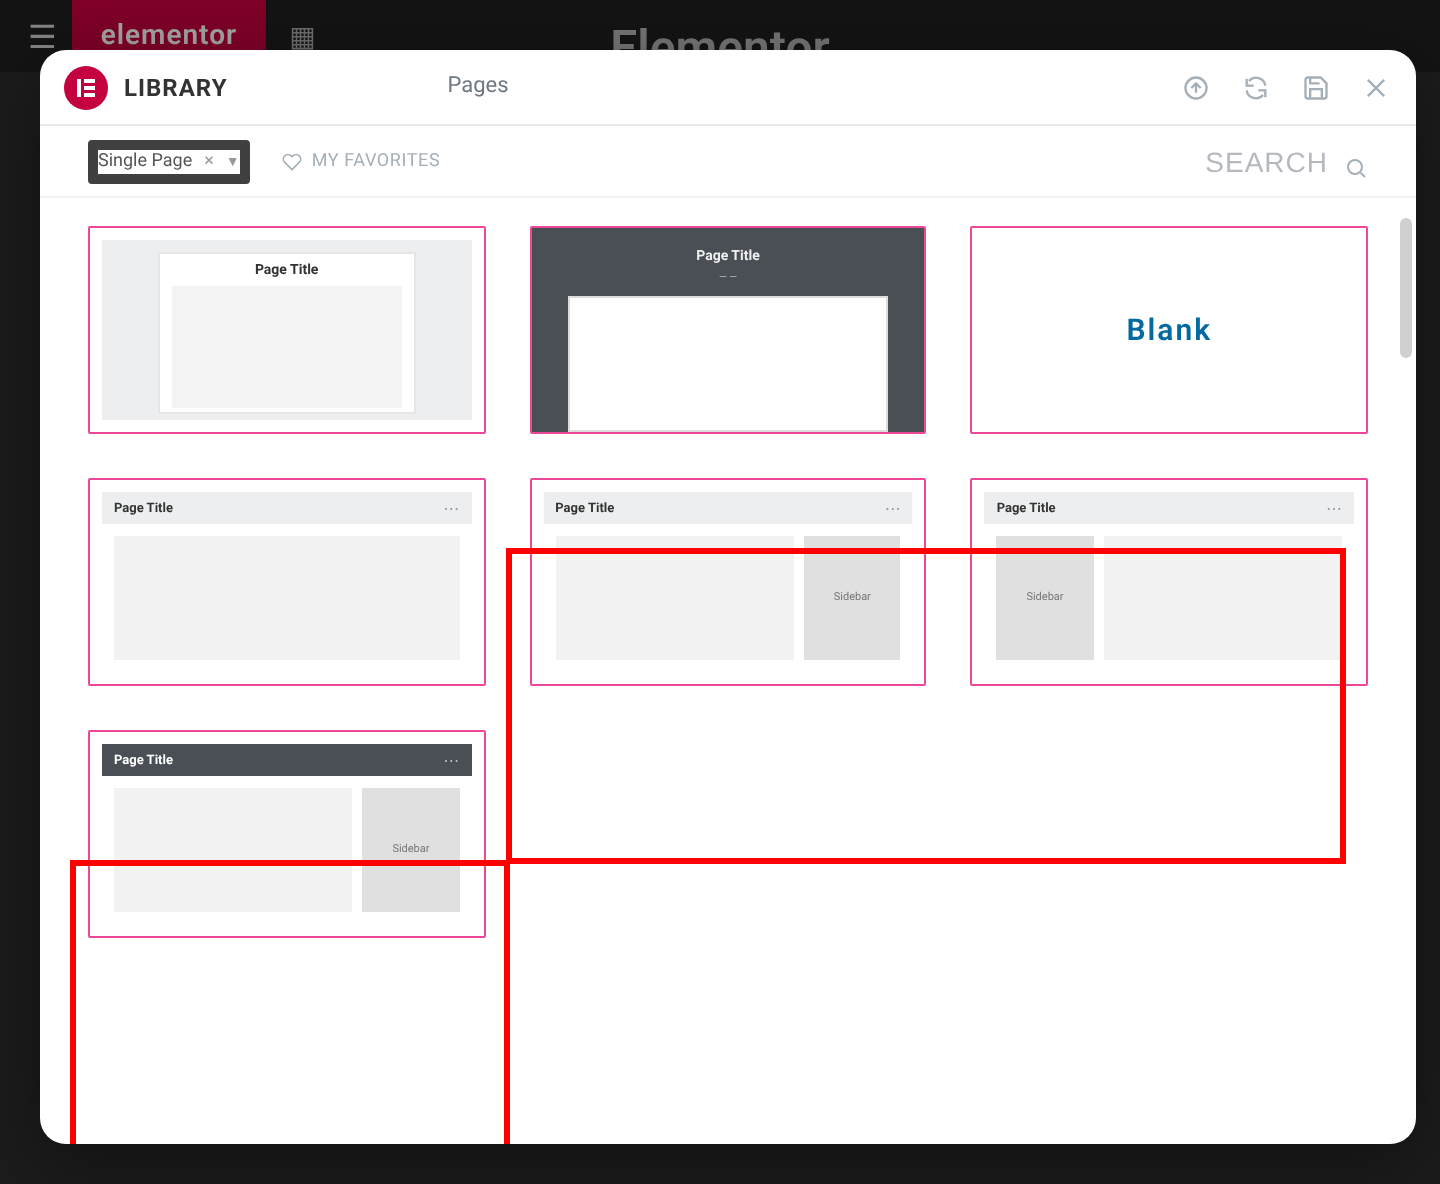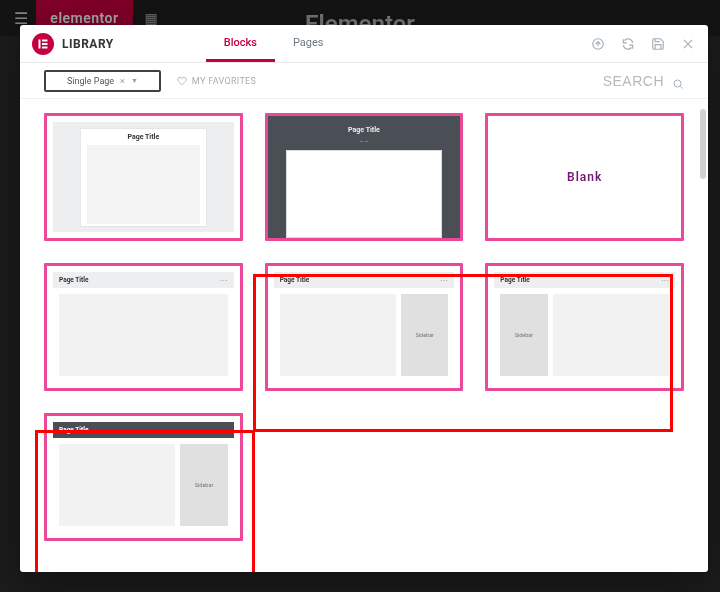--- a/index.html
+++ b/index.html
@@ -16,21 +16,21 @@
   .bg-grid-icon { margin-left: 12px; color: #aaa; font-size: 14px; }
   .bg-title {
     position: absolute; top: 10px; left: 0; right: 0; text-align: center;
     color: #b5b5b5; font-size: 24px; font-weight: 600;
   }
   .overlay {
     position: absolute; inset: 0; background: rgba(0,0,0,0.35);
   }
   .modal {
     position: absolute; left: 20px; top: 25px; right: 12px; bottom: 20px;
-    background: #fff; border-radius: 3px; box-shadow: 0 10px 40px rgba(0,0,0,0.4);
+    background: #fff; border-radius: 13px; box-shadow: 0 10px 40px rgba(0,0,0,0.4);
     display: flex; flex-direction: column;
   }
   .modal-header {
     height: 38px; display: flex; align-items: stretch; border-bottom: 1px solid #eaeaea;
     position: relative;
   }
   .modal-title-group { display: flex; align-items: center; padding: 0 12px; gap: 8px; }
   .e-logo {
     width: 22px; height: 22px; border-radius: 50%; background: #c5003e;
     display: flex; align-items: center; justify-content: center;
@@ -46,22 +46,22 @@
   .header-actions {
     margin-left: auto; display: flex; align-items: center; gap: 14px; padding-right: 12px;
   }
   .header-actions .icon-btn { width: 16px; height: 16px; color: #a4afb7; cursor: pointer; display:flex; align-items:center; justify-content:center; }
   .header-actions .icon-btn svg { width: 14px; height: 14px; }
   .modal-subheader {
     height: 36px; display: flex; align-items: center; padding: 0 24px; gap: 16px;
     border-bottom: 1px solid #f1f1f1;
   }
   .category-select {
-    border: 2px solid #404040; border-radius: 2px; height: 22px;
-    display: flex; align-items: center; padding: 0 21px; gap: 6px; font-size: 9px; color: #555;
+    border: 5px solid #404040; border-radius: 2px; height: 22px;
+    display: flex; align-items: center; padding: 0 0; gap: 6px; font-size: 9px; color: #555;
     cursor: pointer;
   }
   .category-select .x { color: #999; font-size: 9px; }
   .category-select .chev { color: #999; font-size: 7px; }
   .favorites {
     display: flex; align-items: center; gap: 5px; font-size: 9px; color: #a4afb7; letter-spacing: 0.3px;
     cursor: pointer;
   }
   .favorites svg { width: 10px; height: 10px; }
   .search-wrap { margin-left: auto; display: flex; align-items: center; gap: 8px; }
@@ -72,43 +72,43 @@
   .search-input::placeholder { color: #b5b9bf; letter-spacing: 0.5px; }
   .search-icon { width: 12px; height: 12px; color: #a4afb7; }
   .library-body {
     flex: 1; overflow: auto; padding: 14px 24px 20px; position: relative;
   }
   .grid {
     display: grid; grid-template-columns: repeat(3, 1fr); gap: 22px;
     position: relative;
   }
   .tpl-card {
-    background: #fff; border: 3px solid #ec4899; border-radius: 1px;
-    height: 128px; padding: 6px; position: relative;
+    background: #fff; border: 1px solid #ec4899; border-radius: 1px;
+    height: 104px; padding: 6px; position: relative;
     cursor: pointer;
   }
   .pro-badge {
     position: absolute; top: 6px; right: 6px;
     background: #c5003e; color: #fff; font-size: 7px; font-weight: 700;
     padding: 2px 5px; border-radius: 2px; letter-spacing: 0.3px;
   }
   .thumb { width: 100%; height: 100%; position: relative; overflow: hidden; }
   
   .t1 { background: #eceeef; display:flex; align-items:flex-start; justify-content:center; }
   .t1 .page { background:#fff; margin-top:6px; width:70%; height:90%; border:1px solid #e6e6e6; }
   .t1 .pt { text-align:center; font-size:7px; font-weight:700; color:#333; padding:4px 0 2px; }
   .t1 .body { background:#f3f3f3; margin:2px 6px 6px; height:calc(100% - 18px); }
   
   .t2 { background:#4a4f56; display:flex; flex-direction:column; }
   .t2 .hdr { padding:10px 0 6px; text-align:center; color:#eee; font-size:7px; font-weight:700; }
   .t2 .sub { color:#bbb; font-size:5px; text-align:center; margin-top:-2px; }
   .t2 .page { background:#fff; flex:1; margin:6px 18px 0; border:1px solid #ddd; }
   
   .t3 { background:#fff; display:flex; align-items:center; justify-content:center; }
-  .t3 .blank { color:#701a75; font-size:12px; font-weight:600; letter-spacing:1px; }
+  .t3 .blank { color:#0369a1; font-size:15px; font-weight:600; letter-spacing:1px; }
   
   .t4 { background:#fff; display:flex; flex-direction:column; }
   .t4 .bar { background:#eceeef; height:16px; display:flex; align-items:center; justify-content:space-between; padding:0 6px; }
   .t4 .bar .pt { font-size:6.5px; font-weight:700; color:#333; }
   .t4 .bar .dots { font-size:8px; color:#999; }
   .t4 .content { flex:1; background:#f2f2f2; margin:6px; }
   
   .ts { background:#fff; display:flex; flex-direction:column; }
   .ts .bar { background:#eceeef; height:16px; display:flex; align-items:center; justify-content:space-between; padding:0 6px; }
   .ts .bar.dark { background:#4a4f56; }
@@ -154,21 +154,20 @@
         <svg viewBox="0 0 24 24" fill="#fff">
             <rect x="3" y="3" width="4" height="18"></rect>
             <rect x="10" y="3" width="11" height="4"></rect>
             <rect x="10" y="10" width="11" height="4"></rect>
             <rect x="10" y="17" width="11" height="4"></rect>
           </svg>
       </div>
       <span class="modal-title">LIBRARY</span>
     </div>
     <div class="tabs">
-      <div class="tab active">Blocks</div>
       <div class="tab">Pages</div>
     </div>
     <div class="header-actions">
       <span class="icon-btn">
         <svg viewBox="0 0 24 24" fill="none" stroke="currentColor" stroke-width="2">
             <circle cx="12" cy="12" r="9"></circle>
             <path d="M12 16V8M8 12l4-4 4 4"></path>
           </svg>
       </span>
       <span class="icon-btn">

